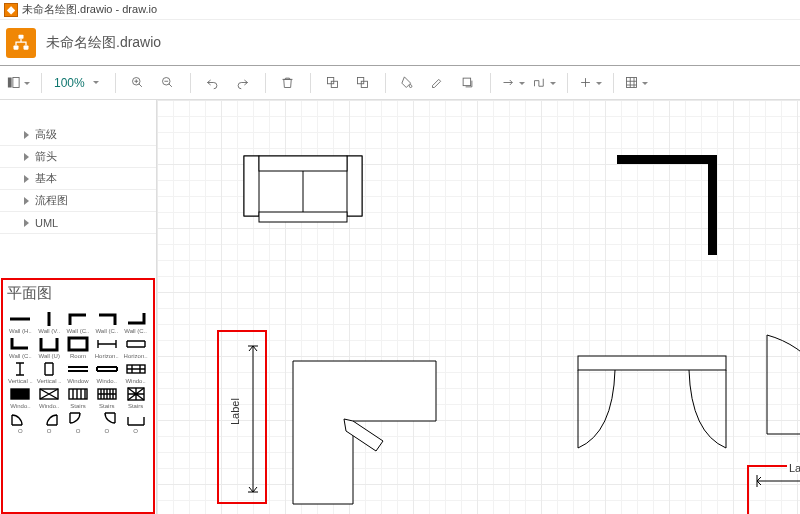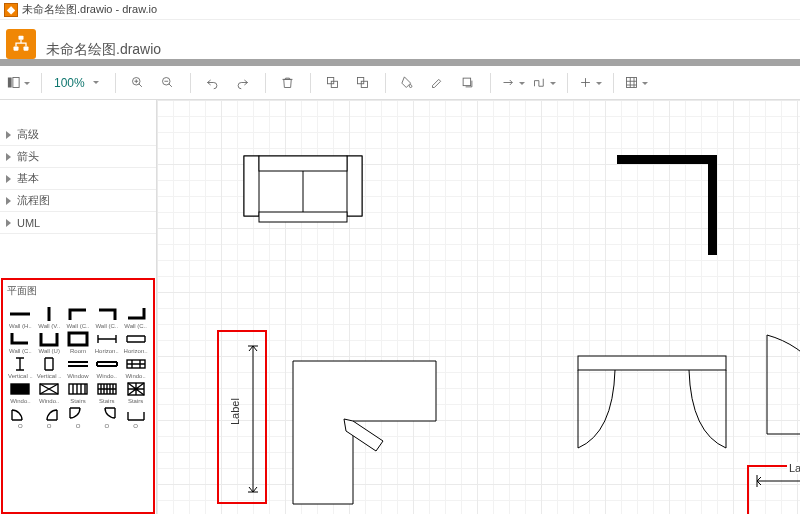--- a/index.html
+++ b/index.html
@@ -1,43 +1,43 @@
 <!DOCTYPE html>
 <html><head>
 <meta charset="utf-8">
 <style>
   html,body{margin:0;padding:0;font-family:"Helvetica Neue",Arial,sans-serif;font-size:12px;color:#333;background:#fff;width:800px;height:514px;overflow:hidden}
   *{box-sizing:border-box}
   .titlebar{height:20px;display:flex;align-items:center;padding:0 4px;background:#fff;border-bottom:1px solid #eee;font-size:11px;color:#444}
   .titlebar .fav{width:14px;height:14px;background:#f08000;margin-right:4px;border:1px solid #c06000;display:flex;align-items:center;justify-content:center;color:#fff;font-weight:bold;font-size:10px}
-  .header{display:flex;align-items:flex-end;height:46px;border-bottom:7px solid #a3a3a3;padding:0 0 0 6px}
+  .header{display:flex;align-items:center;height:46px;border-bottom:1px solid #a3a3a3;padding:0 0 0 6px}
   .logo{width:30px;height:30px;background:#f08705;border-radius:3px;margin-right:10px;display:flex;align-items:center;justify-content:center}
   .logo svg{width:20px;height:20px;fill:#fff}
   .header-col{display:flex;flex-direction:column;gap:3px}
   .filename{font-size:14px;color:#555}
   .menubar{display:flex;align-items:center;gap:14px;font-size:12px;color:#555}
   .menubar span{cursor:pointer}
   .unsaved{color:#d9534f;font-size:11px}
   .unsaved svg{width:11px;height:11px;fill:#333;vertical-align:-1px;margin-left:2px}
   .toolbar{display:flex;align-items:center;height:34px;border-bottom:1px solid #ddd;padding:0 6px;gap:6px;color:#666}
   .tool-btn{display:flex;align-items:center;justify-content:center;min-width:24px;height:24px;border-radius:2px;cursor:pointer;position:relative}
   .tool-btn svg{width:15px;height:15px;fill:none;stroke:#666;stroke-width:1.4}
   .tool-btn.fill svg{fill:#666;stroke:none}
   .drop{padding-right:10px}
   .drop:after{content:"";position:absolute;right:1px;top:50%;margin-top:-1px;border:3px solid transparent;border-top-color:#888}
   .zoom{display:flex;align-items:center;gap:4px;font-size:12px;color:#0f766e;padding:0 6px 0 2px;position:relative}
   .zoom:after{content:"";border:3px solid transparent;border-top-color:#888;margin-left:4px;margin-top:3px}
   .sep{width:1px;height:20px;background:#ddd;margin:0 4px}
   .workspace{display:flex;height:calc(514px - 20px - 46px - 34px)}
   .sidebar{width:157px;border-right:1px solid #ddd;overflow:hidden;position:relative;background:#fff}
   .search-row{height:24px;width:100%}
-  .cat{height:22px;display:flex;align-items:center;padding:0 6px;border-bottom:1px solid #eee;cursor:pointer;font-size:11px;color:#555;gap:6px}
+  .cat{height:22px;display:flex;align-items:center;padding:0 24px;border-bottom:1px solid #eee;cursor:pointer;font-size:11px;color:#555;gap:6px}
   .chev{width:0;height:0;border-top:4px solid transparent;border-bottom:4px solid transparent;border-left:5px solid #888}
   .palette-sec{border:2px solid #e00;position:absolute;left:1px;right:1px;top:178px;bottom:0;padding:4px}
-  .palette-title{font-size:10px;color:#555;margin-bottom:8px}
+  .palette-title{font-size:15px;color:#555;margin-bottom:8px}
   .palette-grid{display:grid;grid-template-columns:repeat(5,1fr);gap:2px}
   .pcell{display:flex;flex-direction:column;align-items:center;gap:1px}
   .pcell .thumb{width:24px;height:16px;display:flex;align-items:center;justify-content:center}
   .pcell .thumb svg{width:24px;height:16px;stroke:#000;fill:none;stroke-width:1.4}
   .pcell .lbl{font-size:6px;color:#666;text-align:center;white-space:nowrap;overflow:hidden;width:26px}
   .canvas{flex:1;position:relative;background:#fff;overflow:hidden}
   .grid{position:absolute;inset:0;background-image:linear-gradient(#f2f2f2 1px,transparent 1px),linear-gradient(90deg,#f2f2f2 1px,transparent 1px);background-size:16px 16px}
   .grid:before{content:"";position:absolute;inset:0;background-image:linear-gradient(#eaeaea 1px,transparent 1px),linear-gradient(90deg,#eaeaea 1px,transparent 1px);background-size:64px 64px}
   .shape{position:absolute}
   .shape svg{overflow:visible}

